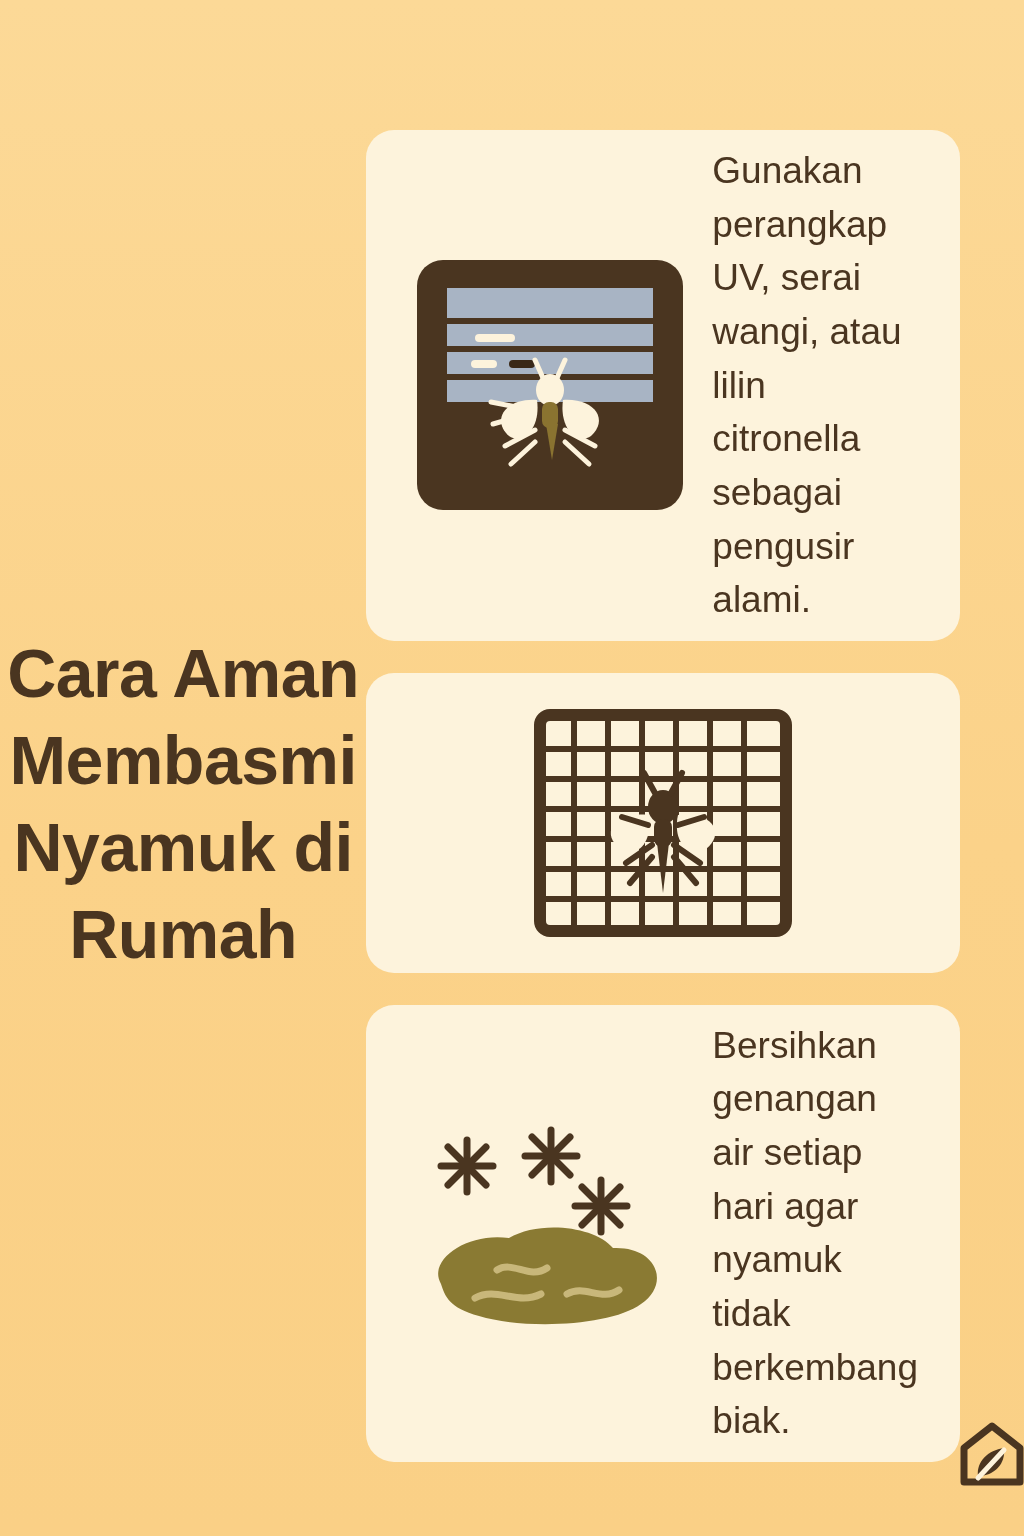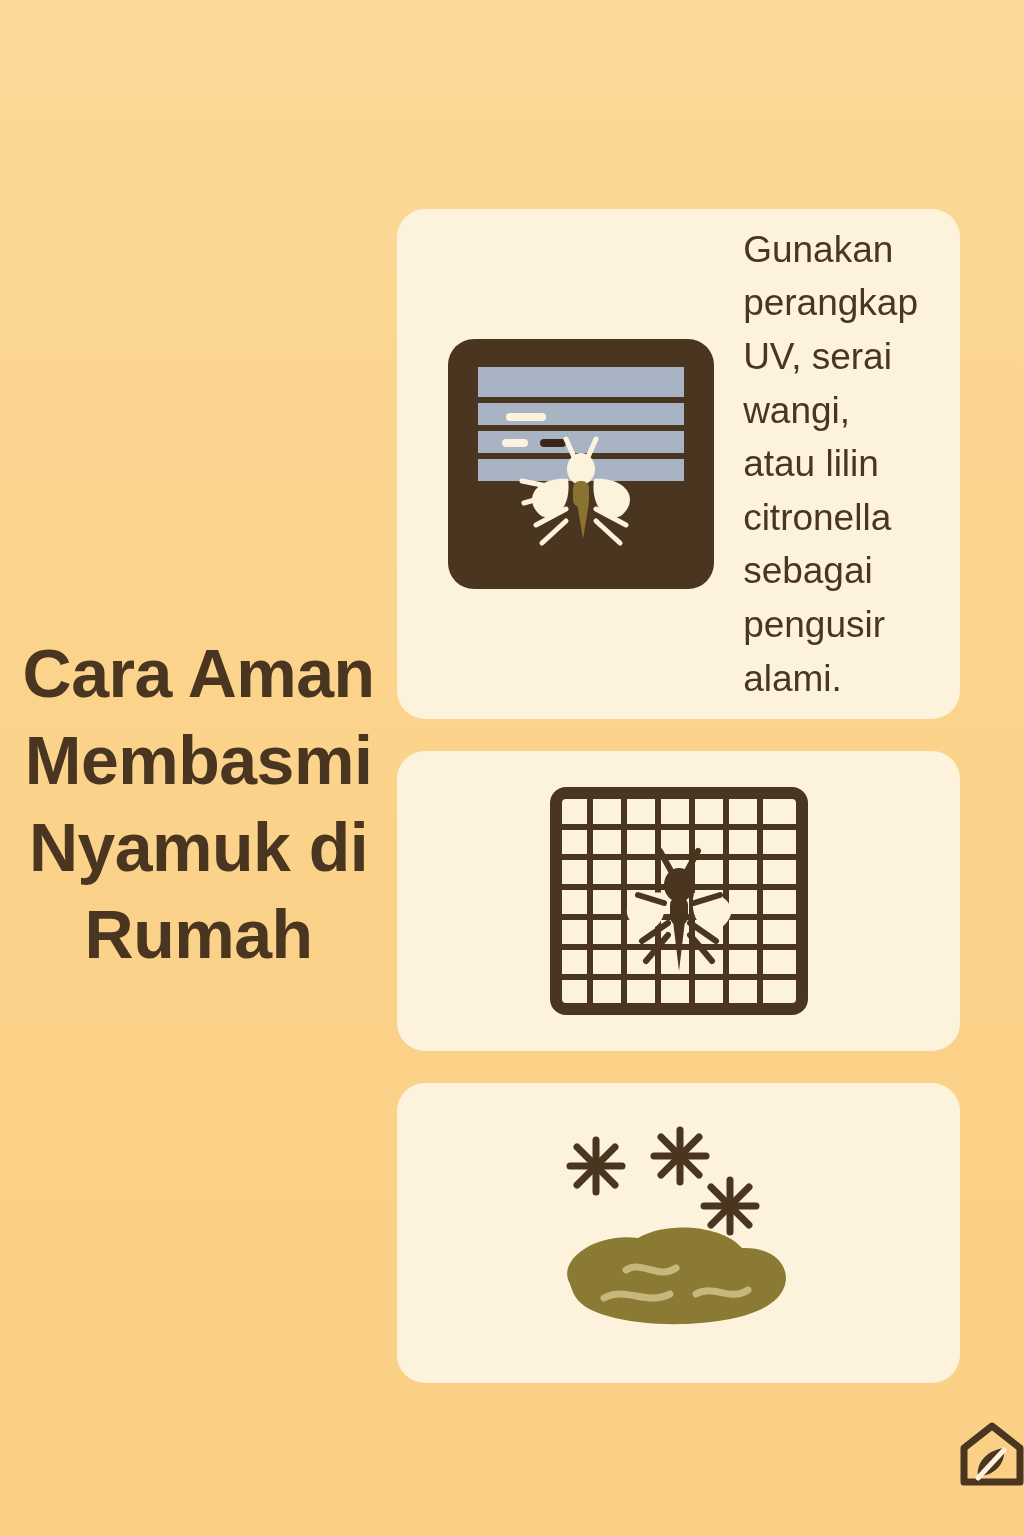--- a/index.html
+++ b/index.html
@@ -186,20 +186,21 @@
             </g>
             <g transform="translate(196,98)">
               <path d="M-26 0 L26 0"></path>
                 <path d="M0 -26 L0 26"></path>
               <path d="M-19 -19 L19 19"></path>
                 <path d="M19 -19 L-19 19"></path>
             </g>
           </g>
         </svg>
       </div>
+      <div class="card-text">Bersihkan genangan air setiap hari agar nyamuk tidak berkembang biak.</div>
     </div>
 
   </div>
 
   <div class="footer">
     <span>
       <svg width="64" height="64" viewBox="0 0 64 64">
         <path d="M32 4 L60 26 L60 60 L4 60 L4 26 Z" fill="none" stroke="#4A3520" stroke-width="7" stroke-linejoin="round"></path>
         <path d="M44 26 C 28 28, 16 40, 18 54 C 34 54, 46 42, 44 26 Z" fill="#4A3520"></path>
         <path d="M18 56 L44 28" stroke="#FDF3DC" stroke-width="5" stroke-linecap="round"></path>

